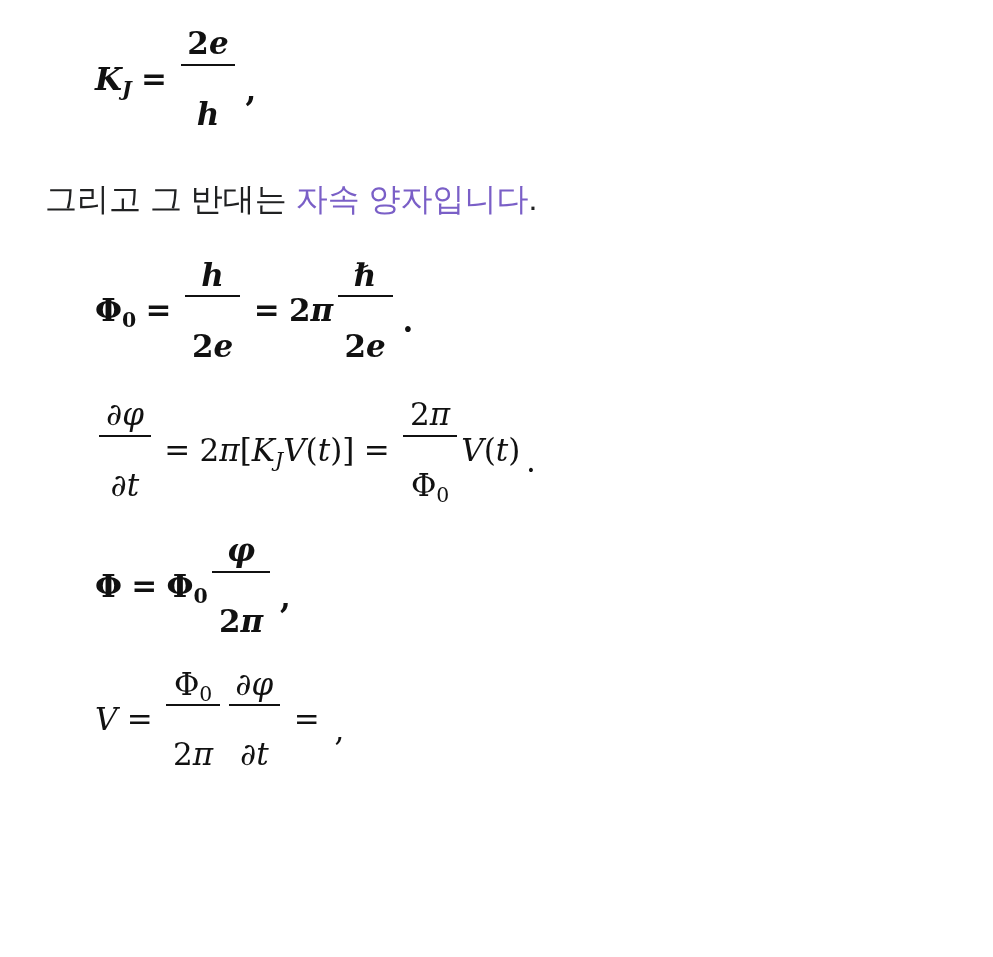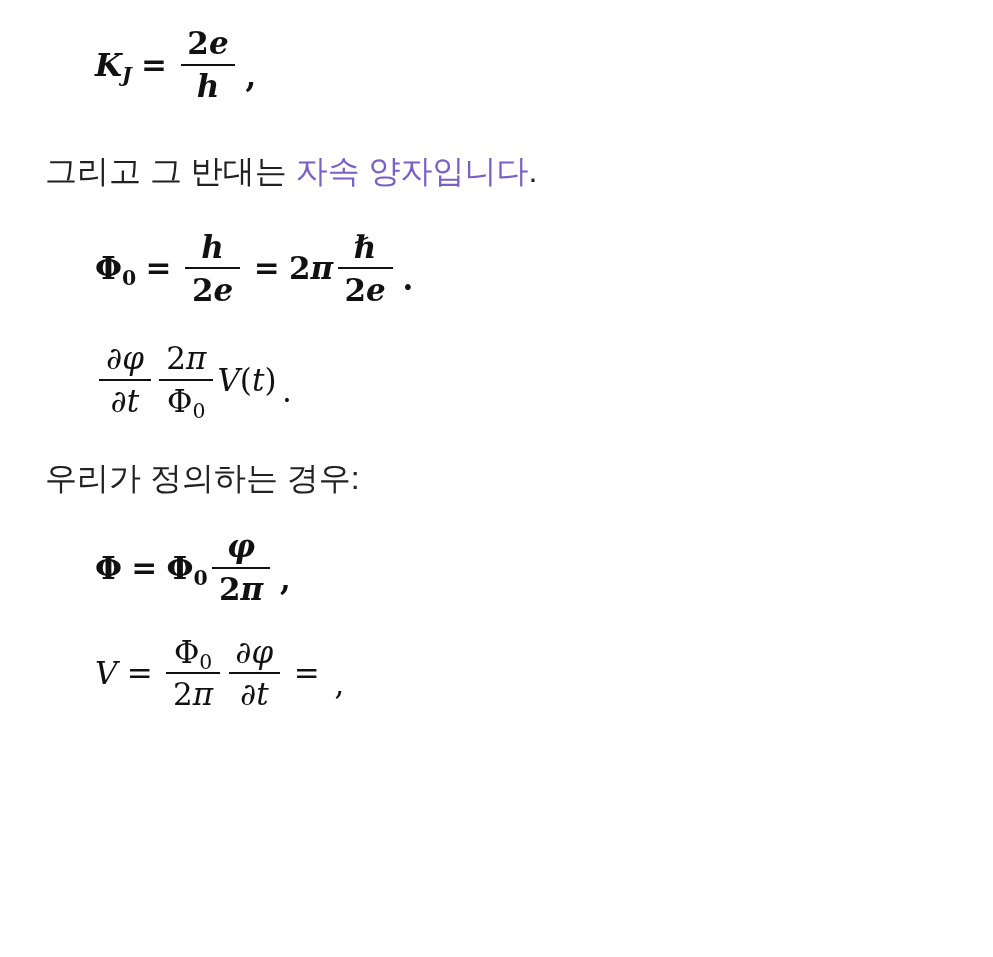--- a/index.html
+++ b/index.html
@@ -41,20 +41,21 @@
   .tk-i { font-style: italic; }
   .tk-n { font-style: normal; }
   .tk-o { padding: 0 0.30em; }
   .tk-p { padding-left: 0.18em; position: relative; top: 0.35em; }
   sub.tk { font-size: 66%; line-height: 0; vertical-align: -0.28em; }
   .frac {
     display: inline-flex;
     flex-direction: column;
     text-align: center;
     margin: 0 0.14em;
+    gap: 28px;
   }
   .fnum {
     display: block;
     padding: 0 0.22em 0.10em;
     border-bottom: 0.085em solid currentColor;
     line-height: 1.12;
   }
   .fden {
     display: block;
     padding: 0.10em 0.22em 0;
@@ -101,28 +102,28 @@
       </span>
       <span class="mrun"><span class="tk tk-p">.</span></span>
     </div>
 
 
   <div class="equation b-eq3">
       <span class="frac">
         <span class="fnum"><span class="mrun"><span class="tk tk-i">∂</span><span class="tk tk-i">φ</span></span></span>
         <span class="fden"><span class="mrun"><span class="tk tk-i">∂</span><span class="tk tk-i">t</span></span></span>
       </span>
+      <span class="mrun"><span class="tk tk-o">=</span><span class="tk tk-n">2</span><span class="tk tk-i">π</span><span class="tk tk-n">[</span><span class="tk tk-i">K</span><sub class="tk tk-i">J</sub><span class="tk tk-i">V</span><span class="tk tk-n">(</span><span class="tk tk-i">t</span><span class="tk tk-n">)</span><span class="tk tk-n">]</span><span class="tk tk-o">=</span></span>
       <span class="frac">
         <span class="fnum"><span class="mrun"><span class="tk tk-n">2</span><span class="tk tk-i">π</span></span></span>
         <span class="fden"><span class="mrun"><span class="tk tk-n">Φ</span><sub class="tk tk-n">0</sub></span></span>
       </span>
       <span class="mrun"><span class="tk tk-i">V</span><span class="tk tk-n">(</span><span class="tk tk-i">t</span><span class="tk tk-n">)</span><span class="tk tk-p">.</span></span>
     </div>
 
-  <p class="para b-t3"><span>우리가 정의하는 경우:</span></p>
 
   <div class="equation b-eq4 bold">
       <span class="mrun"><span class="tk tk-n">Φ</span><span class="tk tk-o">=</span><span class="tk tk-n">Φ</span><sub class="tk tk-n">0</sub></span>
       <span class="frac">
         <span class="fnum"><span class="mrun"><span class="tk tk-i">φ</span></span></span>
         <span class="fden"><span class="mrun"><span class="tk tk-n">2</span><span class="tk tk-i">π</span></span></span>
       </span>
       <span class="mrun"><span class="tk tk-p">,</span></span>
     </div>
 

